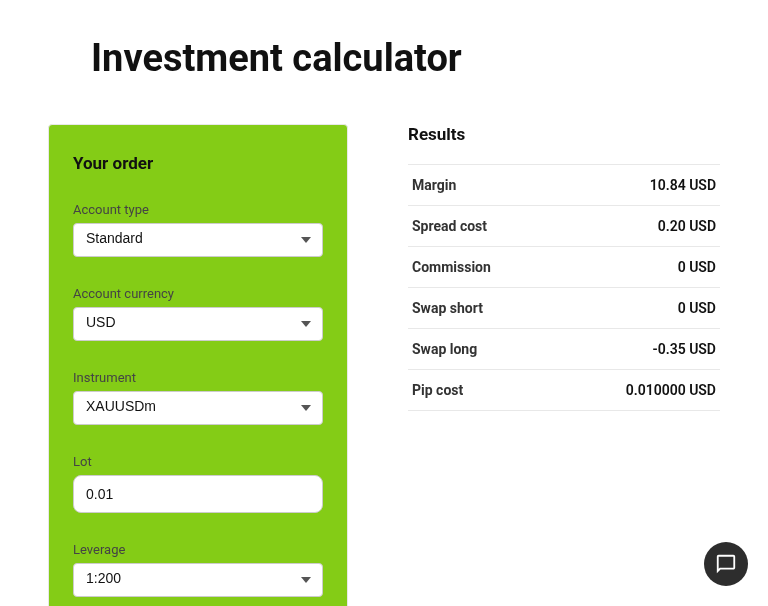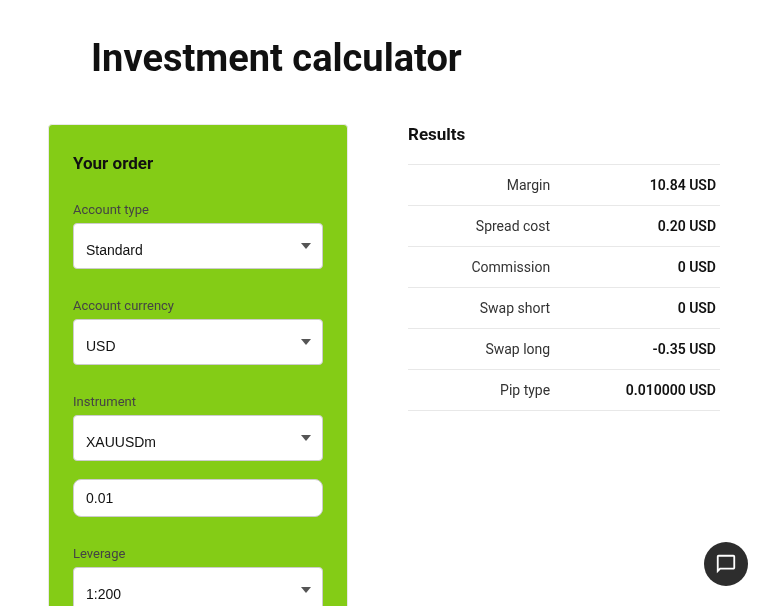--- a/index.html
+++ b/index.html
@@ -59,21 +59,21 @@
     .form-label {
       font-size: 13px;
       color: #444444;
       margin-bottom: 6px;
       display: block;
       margin-top: 29px;
     }
 
     .form-select {
       width: 100%;
-      padding: 18px 32px 10px 12px;
+      padding: 6px 32px 10px 12px;
       border: 1px solid #cccccc;
       border-radius: 4px;
       font-size: 14px;
       color: #111111;
       background: #ffffff;
       appearance: none;
       -webkit-appearance: none;
       cursor: pointer;
       background-image: none;
       outline: none;
@@ -134,21 +134,22 @@
       border-top: 1px solid #e8e8e8;
     }
 
     .results-table td {
       padding: 12px 4px;
       font-size: 14px;
     }
 
     .results-table td:first-child {
       color: #333333;
-      text-align: right;
+      text-align: left;
+      font-weight: bold;
     }
 
     .results-table td:last-child {
       color: #111111;
       font-weight: 600;
       text-align: right;
     }
 
     
     .chat-btn {
@@ -211,20 +212,21 @@
       <div class="select-wrapper">
         <select class="form-select">
           <option>XAUUSDm</option>
           <option>EURUSD</option>
           <option>GBPUSD</option>
         </select>
       </div>
     </div>
 
     <div class="form-group">
+      <label class="form-label">Lot</label>
       <input class="form-input" type="text" value="0.01" style="">
     </div>
 
     <div class="form-group">
       <label class="form-label">Leverage</label>
       <div class="select-wrapper">
         <select class="form-select">
           <option>1:200</option>
           <option>1:100</option>
           <option>1:50</option>
@@ -253,21 +255,21 @@
           </tr>
           <tr>
             <td>Swap short</td>
             <td>0 USD</td>
           </tr>
           <tr>
             <td>Swap long</td>
             <td>-0.35 USD</td>
           </tr>
           <tr>
-            <td>Pip type</td>
+            <td>Pip cost</td>
             <td>0.010000 USD</td>
           </tr>
         </tbody>
     </table>
   </div>
 </div>
 
 <button class="chat-btn" aria-label="Open chat">
   <svg class="chat-icon-svg" viewBox="0 0 24 24" xmlns="http://www.w3.org/2000/svg">
     <path d="M20 2H4c-1.1 0-2 .9-2 2v18l4-4h14c1.1 0 2-.9 2-2V4c0-1.1-.9-2-2-2zm0 14H5.17L4 17.17V4h16v12z"></path>

